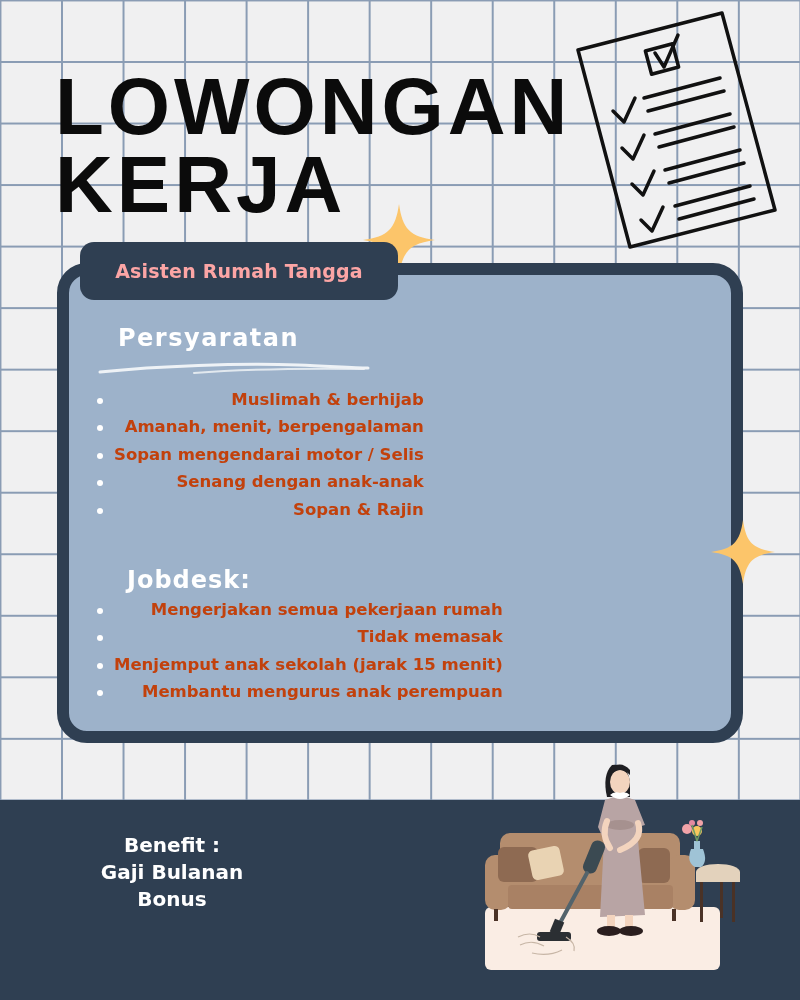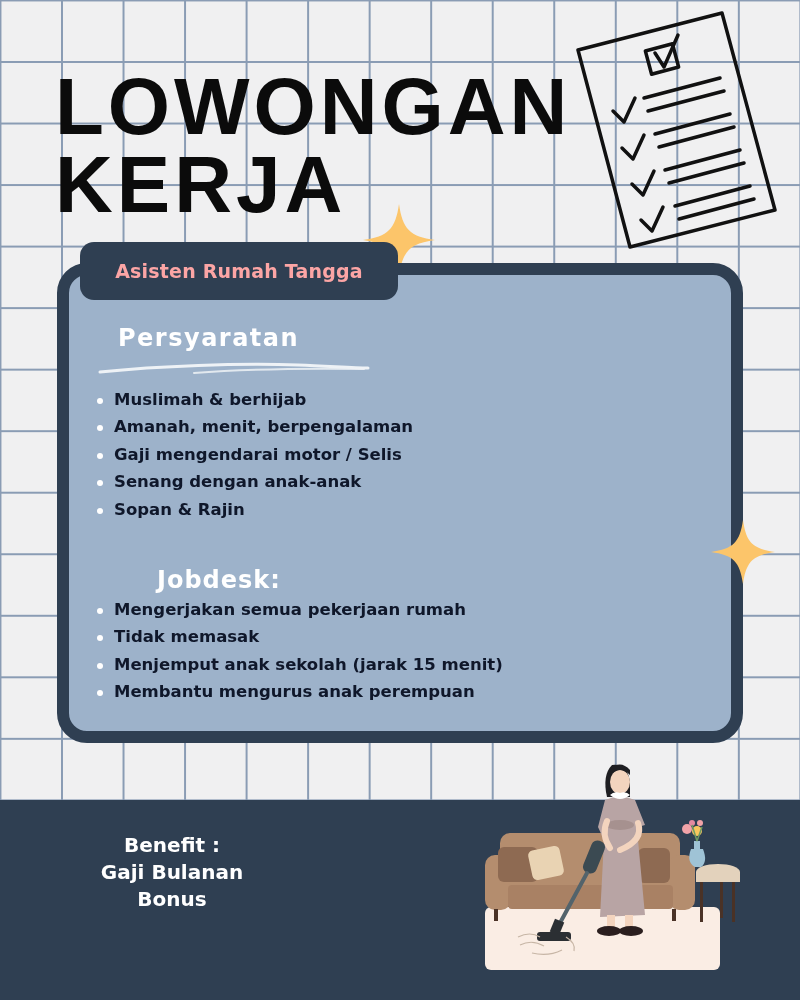--- a/index.html
+++ b/index.html
@@ -32,24 +32,24 @@
     background:#2F3F52; border-radius:14px;
     color:#fca5a5; font-family:"DejaVu Sans", sans-serif; font-weight:bold;
     font-size:19px; letter-spacing:0.2px;
     display:flex; align-items:center; justify-content:center;
   }
   .section-heading {
     position:absolute; color:#FFFFFF; font-weight:bold;
     font-family:"DejaVu Sans", sans-serif;
   }
   .h-persy { left:118px; top:324px; font-size:24px; letter-spacing:1.5px; }
-  .h-job { left:157px; top:566px; font-size:24px; letter-spacing:1px; }
+  .h-job { left:127px; top:566px; font-size:24px; letter-spacing:1px; }
   .brush { position:absolute; left:98px; top:360px; width:272px; height:16px; }
-  .list { position:absolute; list-style:none; color:#0f172a; font-weight:bold;
-    font-family:"DejaVu Sans", sans-serif; font-size:16.5px; }
+  .list { position:absolute; list-style:none; color:#c2410c; font-weight:bold;
+    font-family:"DejaVu Sans", sans-serif; font-size:16.5px;text-align:right; }
   .list li { height:27.4px; line-height:27.4px; white-space:nowrap; position:relative; padding-left:19px; }
   .list li::before { content:""; position:absolute; left:2px; top:12px; width:6px; height:6px; border-radius:50%; background:#FFFFFF; }
   .list-req { left:95px; top:386px; }
   .list-job { left:95px; top:596px; }
   .footer {
     position:absolute; left:0; top:800px; width:800px; height:200px; background:#2F3F52;
   }
   .benefit {
     position:absolute; left:62px; top:832px; width:220px; text-align:center;
     color:#FFFFFF; font-weight:bold; font-family:"DejaVu Sans", sans-serif;
@@ -94,21 +94,21 @@
 <div class="tab">Asisten Rumah Tangga</div>
 
 <div class="section-heading h-persy">Persyaratan</div>
 <svg class="brush" viewBox="0 0 272 16">
   <path d="M2 12 C60 6 140 3 200 5 C230 6 255 8 270 8" stroke="#EEF2F6" stroke-width="3" fill="none" stroke-linecap="round"></path>
   <path d="M96 13 C150 9 200 8 266 9" stroke="#EEF2F6" stroke-width="2" fill="none" stroke-linecap="round" opacity="0.85"></path>
 </svg>
 <ul class="list list-req">
   <li>Muslimah &amp; berhijab</li>
   <li>Amanah, menit, berpengalaman</li>
-  <li>Gaji mengendarai motor / Selis</li>
+  <li>Sopan mengendarai motor / Selis</li>
   <li>Senang dengan anak-anak</li>
   <li>Sopan &amp; Rajin</li>
 </ul>
 
 <div class="section-heading h-job">Jobdesk:</div>
 <ul class="list list-job">
   <li>Mengerjakan semua pekerjaan rumah</li>
   <li>Tidak memasak</li>
   <li>Menjemput anak sekolah (jarak 15 menit)</li>
   <li>Membantu mengurus anak perempuan</li>

